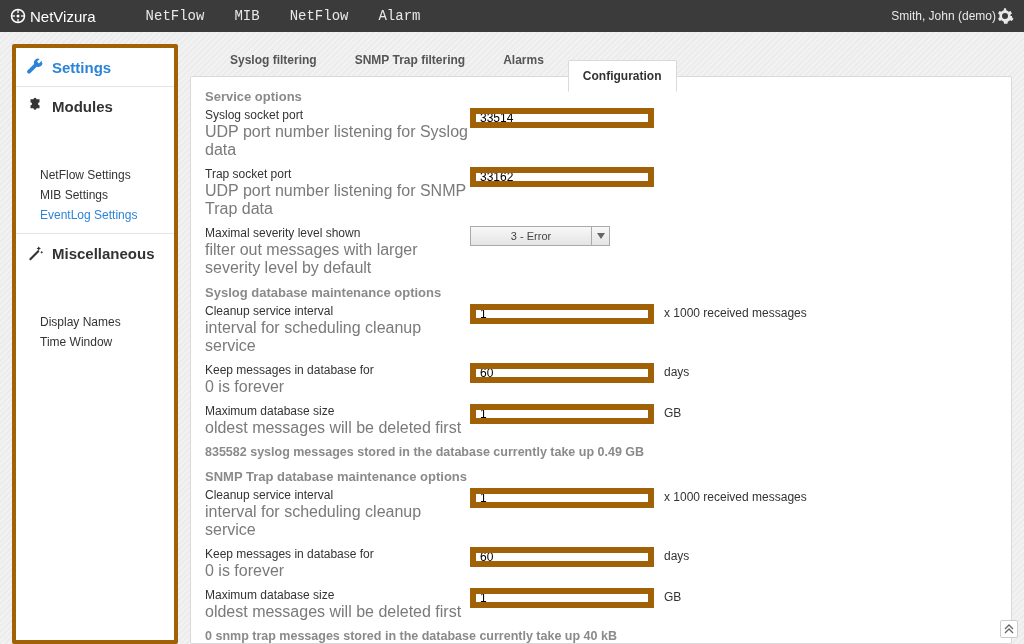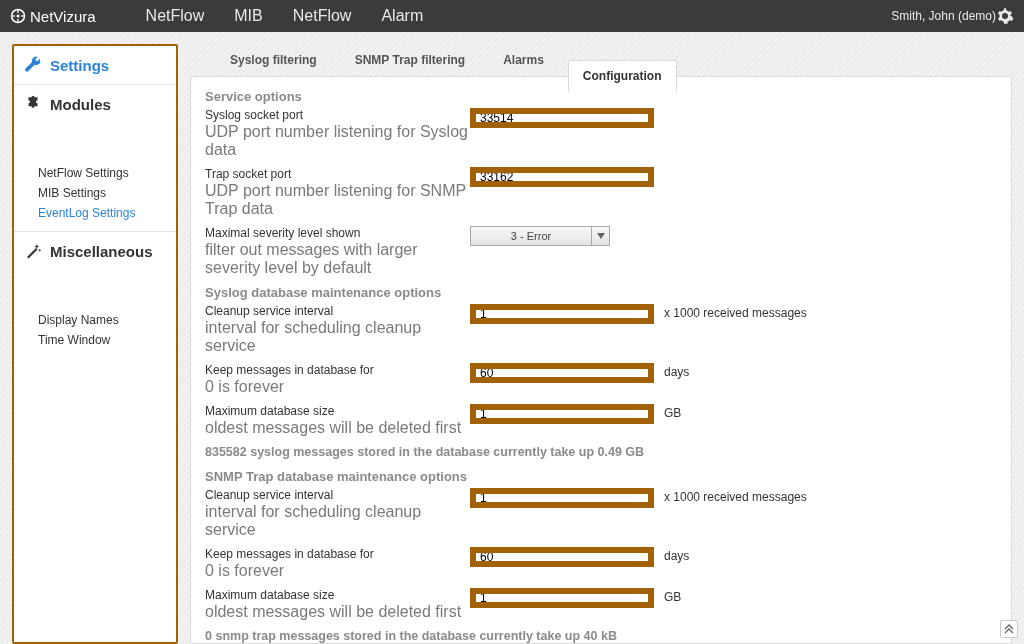--- a/index.html
+++ b/index.html
@@ -3,28 +3,28 @@
 <meta charset="utf-8">
 <style>
   * { box-sizing: border-box; }
   html, body { margin:0; padding:0; font-family: Arial, Helvetica, sans-serif; font-size:12px; color:#333; }
   body { width:1024px; height:644px; overflow:hidden; background: repeating-linear-gradient(135deg,#f2f2f2 0px,#f2f2f2 2px,#ececec 2px,#ececec 4px); }
   
   .topbar { height:32px; background:#3b3b3b; color:#eee; display:flex; align-items:center; padding:0 10px; }
   .logo { font-size:15px; font-weight:500; color:#fff; display:flex; align-items:center; margin-right:50px; }
   .logo svg { margin-right:4px; }
   .topnav { display:flex; gap:30px; }
-  .topnav a { color:#e8e8e8; text-decoration:none; font-size:16px; }
+  .topnav a { color:#e8e8e8; text-decoration:none; font-size:14px;font-family:Liberation Mono, monospace; }
   .topright { margin-left:auto; display:flex; align-items:center; color:#e8e8e8; font-size:12px; }
   .gear svg { display:block; }
 
   .wrap { display:flex; padding:12px 12px 0 12px; gap:12px; height:calc(100% - 32px); }
 
   
-  .sidebar { width:166px; background:#fff; border:2px solid #a16207; border-radius:2px; display:flex; flex-direction:column; }
+  .sidebar { width:166px; background:#fff; border:4px solid #a16207; border-radius:2px; display:flex; flex-direction:column; }
   .side-head { display:flex; align-items:center; gap:8px; padding:10px 10px; font-size:15px; font-weight:bold; }
   .side-head.active { color:#2c84d8; }
   .side-head.inactive { color:#333; border-top:1px solid #e5e5e5; }
   .side-head svg { width:18px; height:18px; }
   .side-list { padding:0 0 8px 24px;margin-top:40px; }
   .side-list a { display:block; padding:3px 0; color:#333; text-decoration:none; font-size:12px; }
   .side-list a.active { color:#2c84d8; }
 
   
   .main { flex:1; display:flex; flex-direction:column; }

